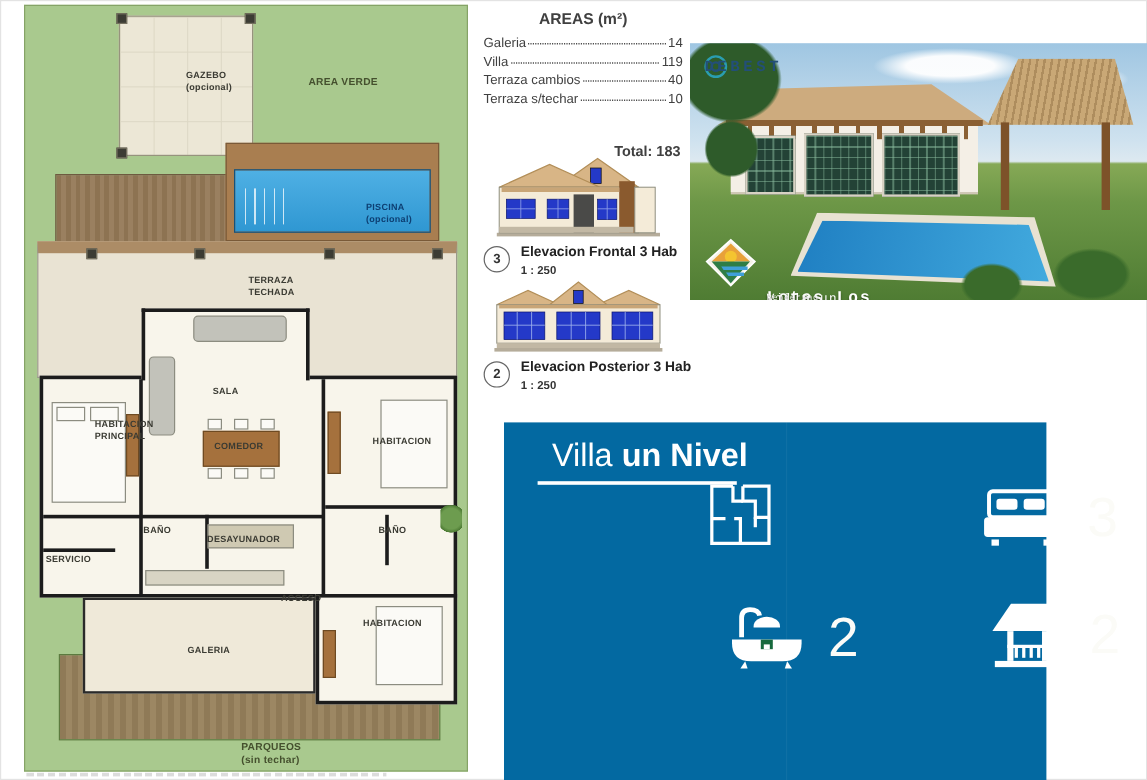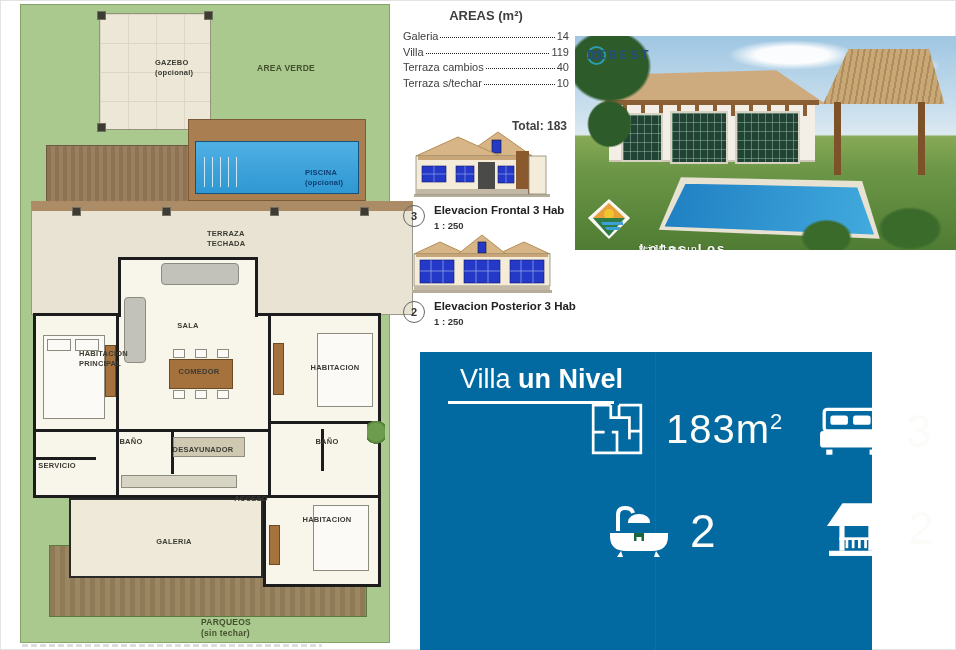--- a/index.html
+++ b/index.html
@@ -17,21 +17,21 @@
   .gazebo{left:38px;top:8px;width:112px;height:117px;background:#ece7d6;border:1px solid #96937d;
           background-image:linear-gradient(#dcd7c4 1px,transparent 1px),linear-gradient(90deg,#dcd7c4 1px,transparent 1px);
           background-size:28px 29px;margin-left:40px;}
   .post{width:9px;height:9px;background:#3c3c34;border:1px solid #74705f;}
   .deck{left:25px;top:140px;width:144px;height:58px;border:1px solid #6e5a40;
         background:repeating-linear-gradient(90deg,#8d7352 0 4px,#9a8060 4px 8px);}
   .pool{left:167px;top:114px;width:178px;height:82px;background:#a97e50;border:1px solid #7a5a38;}
   .water{left:6px;top:6px;right:6px;bottom:6px;background:linear-gradient(#4fb0e4,#2f97d2);border:1px solid #14527c;margin-top:15px;}
   .pool-steps{left:8px;bottom:6px;width:34px;height:30px;
         background:repeating-linear-gradient(90deg,rgba(255,255,255,.75) 0 1px,transparent 1px 8px);}
-  .terraza{left:10px;top:196px;width:382px;height:114px;background:#e9e3d3;
+  .terraza{left:10px;top:196px;width:350px;height:114px;background:#e9e3d3;
            border:1px solid #9a9a8a;border-top:10px solid #ac8c66;padding-left:12px;}
   .troom{background:#f8f5eb;border:3px solid #1c1c1c;}
   .galeria{left:48px;top:493px;width:194px;height:80px;background:#efe9d9;border:2px solid #2a2a2a;}
   .parqueos{left:28px;top:540px;width:318px;height:72px;border:1px solid #5c7a3f;
         background:repeating-linear-gradient(90deg,#8f7a57 0 5px,#9c8763 5px 10px);}
   .wall{background:#1c1c1c;}
   .furn{border:1px solid #8c8c80;background:#fbfaf6;}
   .wood{background:#a5713d;border:1px solid #6e4a22;}
   .plant{left:346px;top:416px;width:18px;height:28px;background:radial-gradient(circle at 50% 40%,#6d9c4f 0 45%,#4c7a33 60%,transparent 62%);}
 
@@ -345,21 +345,20 @@
   <div class="stat stat-area">
     <svg width="58" height="58" viewBox="0 0 56 56">
       <g fill="none" stroke="#ffffff" stroke-width="2.6">
         <path d="M30 5 H51 V51 H5 V5 H22"></path>
         <path d="M30 5 V17 H40 V30 H51"></path>
         <path d="M22 5 V17 H30"></path>
         <path d="M5 31 H16 M23 31 H28 V51"></path>
         <path d="M40 30 V38"></path>
       </g>
     </svg>
-    <div class="val"><span>183m</span><sup>2</sup></div>
   </div>
 
   <div class="stat stat-beds">
     <svg width="66" height="48" viewBox="0 0 64 46">
       <rect x="6" y="2" width="52" height="21" rx="3" fill="none" stroke="#ffffff" stroke-width="3.2"></rect>
       <rect x="12" y="8" width="17" height="9" rx="2.5" fill="#ffffff"></rect>
       <rect x="34" y="8" width="17" height="9" rx="2.5" fill="#ffffff"></rect>
       <rect x="2" y="23" width="60" height="16" rx="3" fill="#ffffff"></rect>
       <rect x="8" y="41" width="6" height="5" fill="#ffffff"></rect>
       <rect x="50" y="41" width="6" height="5" fill="#ffffff"></rect>

